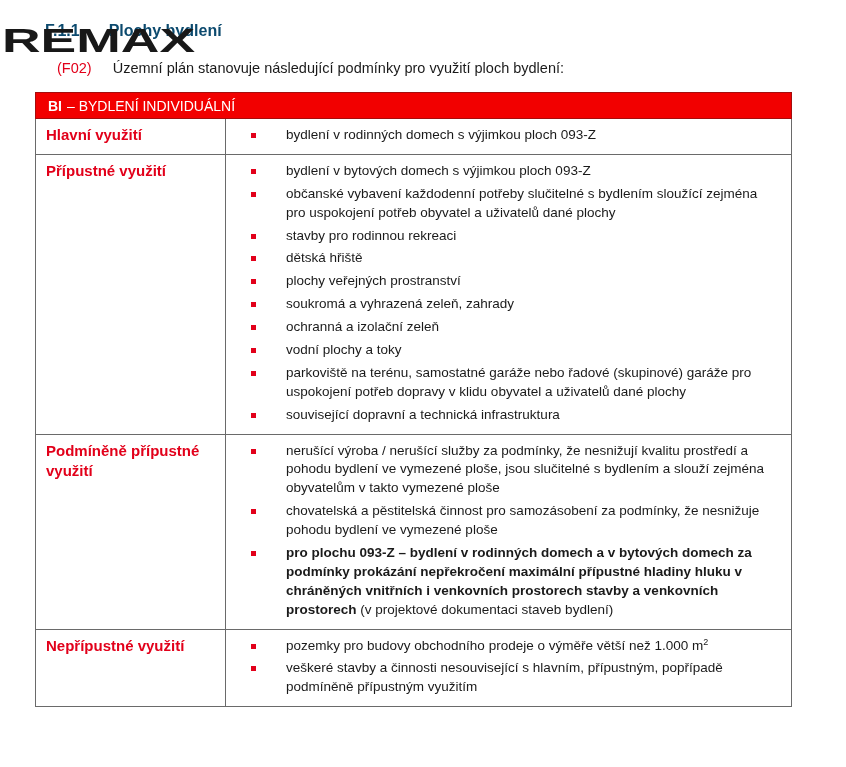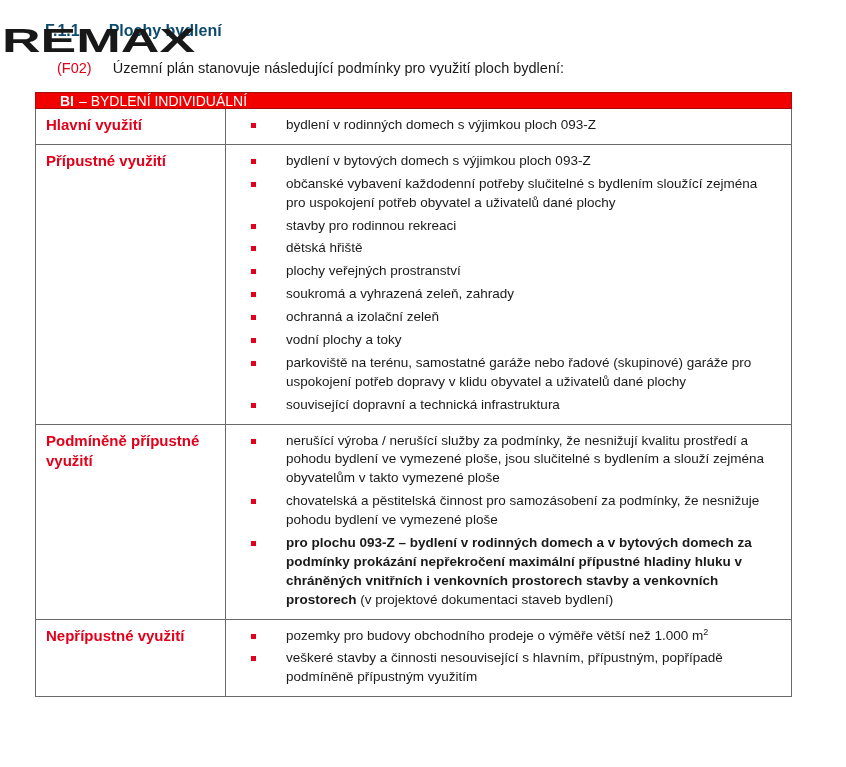--- a/index.html
+++ b/index.html
@@ -26,23 +26,23 @@
     transform:scaleX(1.62);transform-origin:left top;letter-spacing:0px;
   }
 
   
   .intro{position:absolute;top:60px;left:45px;font-size:14.5px;white-space:nowrap;}
   .intro .ref{color:var(--text-red);display:inline-block;margin-right:21px;margin-left:12px;}
 
   
   .ztable{position:absolute;left:35px;top:92px;width:757px;}
   .thead{
-    height:17px;display:flex;align-items:center;
+    height:27px;display:flex;align-items:center;
     background:var(--table-red);border:1px solid var(--header-border-red);
-    color:#ffffff;font-size:14px;padding:0 24px;
+    color:#ffffff;font-size:14px;padding:0 12px;
   }
   .thead .code{font-weight:bold;margin-right:5px;}
   .tbody{border:1px solid var(--border-gray);border-top:none;background:#fff;}
   .trow{display:flex;border-top:1px solid var(--border-gray);}
   .trow:first-child{border-top:none;}
   .tlabel{
     width:190px;flex:none;padding:6px 10px 6px 10px;
     border-right:1px solid var(--border-gray);
     color:var(--text-red);font-weight:bold;font-size:15px;line-height:1.35;
   }

